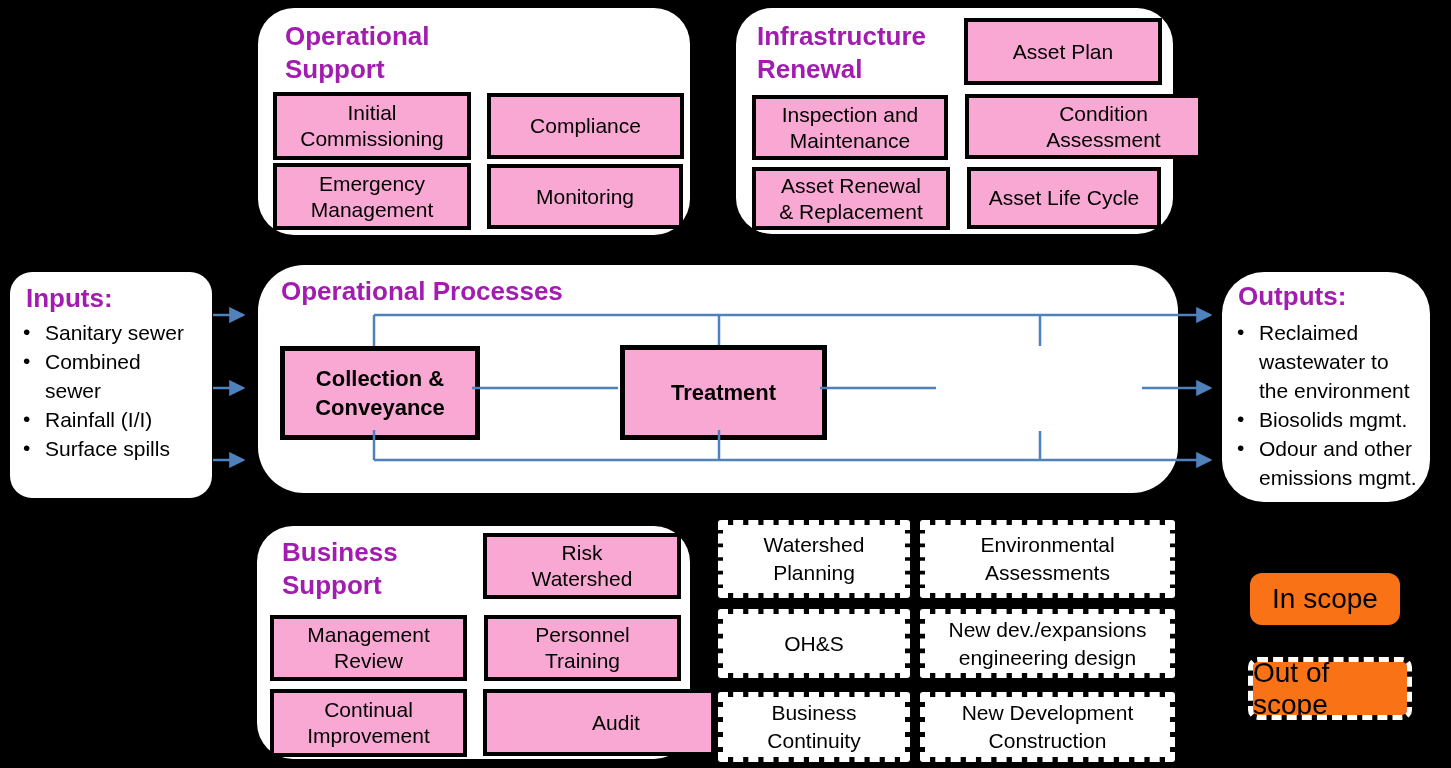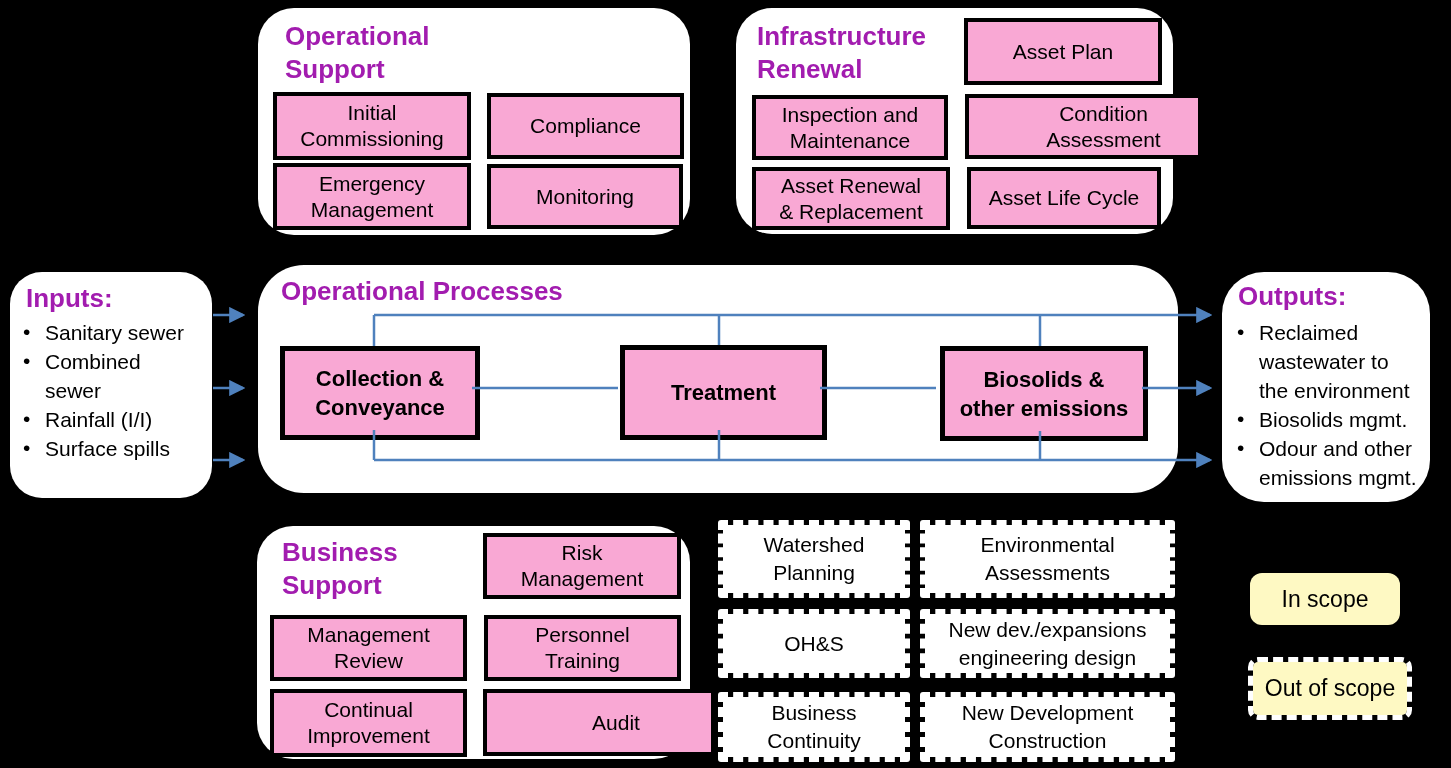--- a/index.html
+++ b/index.html
@@ -10,28 +10,28 @@
                white-space:pre-line;color:#a21caf;}
   .ibox{position:absolute;background:#f9a8d4;border:4px solid #000;display:flex;align-items:center;
         justify-content:center;text-align:center;font-size:21px;line-height:26px;white-space:pre-line;}
   .stage{border-width:5px;font-weight:700;font-size:22px;line-height:29px;}
   .dashed{position:absolute;background:#fff;background-clip:padding-box;border:5px dashed #fff;
           border-radius:3px;display:flex;align-items:center;justify-content:center;text-align:center;
           font-size:21px;line-height:28px;white-space:pre-line;}
   .blist{position:absolute;list-style:none;margin:0;padding:0;font-size:21px;line-height:29px;}
   .blist li{position:relative;padding-left:27px;white-space:pre-line;}
   .blist li::before{content:"\2022";position:absolute;left:5px;top:-1px;}
-  .legend-box{position:absolute;background:#fef9c3;display:flex;align-items:center;justify-content:center;
-              font-size:23px;}
+  .legend-box{position:absolute;background:#f97316;display:flex;align-items:center;justify-content:center;
+              font-size:28px;}
   #connectors{position:absolute;left:0;top:0;pointer-events:none;}
 
   
   #p-os {left:258px;top:8px;width:432px;height:227px;border-radius:36px;}
   #p-ir {left:736px;top:8px;width:437px;height:226px;border-radius:36px;}
-  #p-in {left:10px;top:272px;width:202px;height:226px;border-radius:32px;}
+  #p-in {left:10px;top:272px;width:202px;height:226px;border-radius:22px;}
   #p-op {left:258px;top:265px;width:920px;height:228px;border-radius:46px;}
   #p-out{left:1222px;top:272px;width:208px;height:230px;border-radius:42px;}
   #p-bs {left:257px;top:526px;width:433px;height:233px;border-radius:36px;}
 
   
   #t-os {left:27px;top:12px;}
   #t-ir {left:21px;top:12px;}
   #t-in {left:16px;top:10px;}
   #t-op {left:23px;top:10px;white-space:nowrap;}
   #t-out{left:16px;top:8px;}
@@ -117,41 +117,39 @@
       <li>Rainfall (I/I)</li>
       <li>Surface spills</li>
     </ul>
   </section>
 
   <section class="panel" id="p-op">
     <h2 class="panel-title" id="t-op">Operational Processes</h2>
     <div class="ibox stage" id="b-cc">Collection &amp;
 Conveyance</div>
     <div class="ibox stage" id="b-tr">Treatment</div>
-    <div class="ibox stage" id="b-bio">Biosolids &amp;
-other emissions</div>
   </section>
 
   <section class="panel" id="p-out">
     <h2 class="panel-title" id="t-out">Outputs:</h2>
     <ul class="blist" id="l-out">
       <li>Reclaimed
 wastewater to
 the environment</li>
       <li>Biosolids mgmt.</li>
       <li>Odour and other
 emissions mgmt.</li>
     </ul>
   </section>
 
   <section class="panel" id="p-bs">
     <h2 class="panel-title" id="t-bs">Business
 Support</h2>
     <div class="ibox" id="b-rm">Risk
-Management</div>
+Watershed</div>
     <div class="ibox" id="b-mr">Management
 Review</div>
     <div class="ibox" id="b-pt">Personnel
 Training</div>
     <div class="ibox" id="b-ci">Continual
 Improvement</div>
     <div class="ibox" id="b-aud">Audit</div>
   </section>
 
   <div class="dashed" id="d-ea">Environmental

